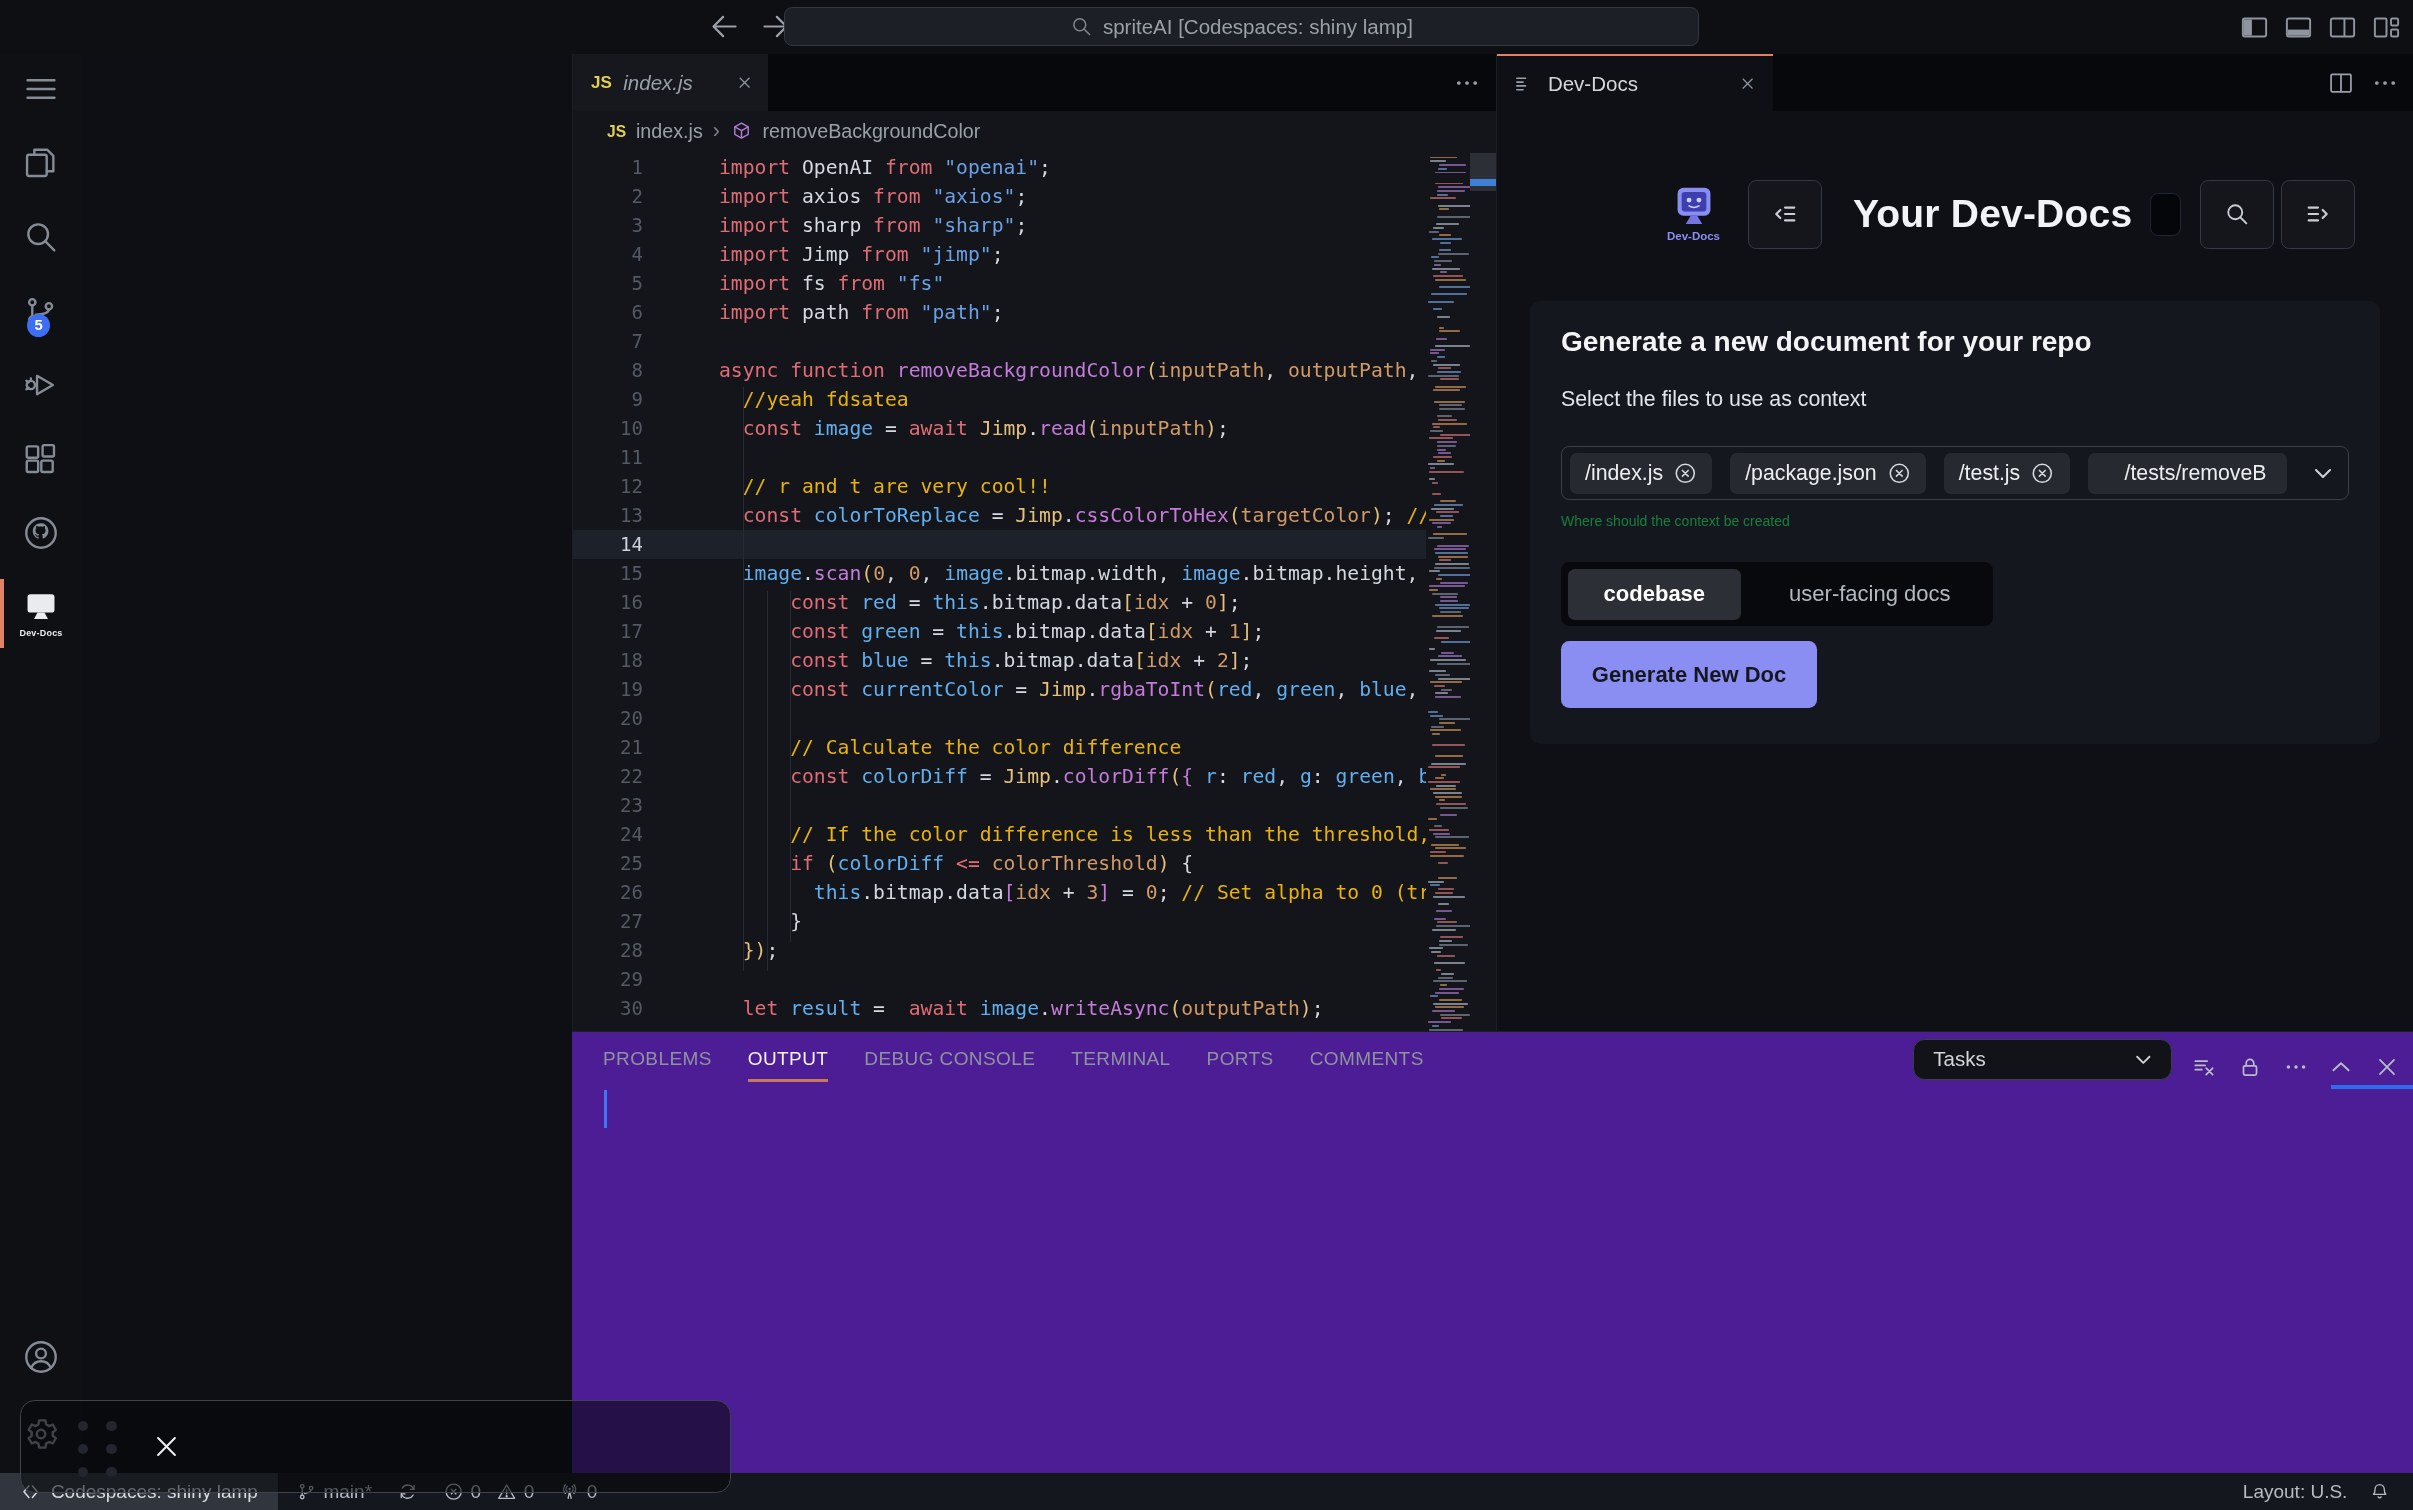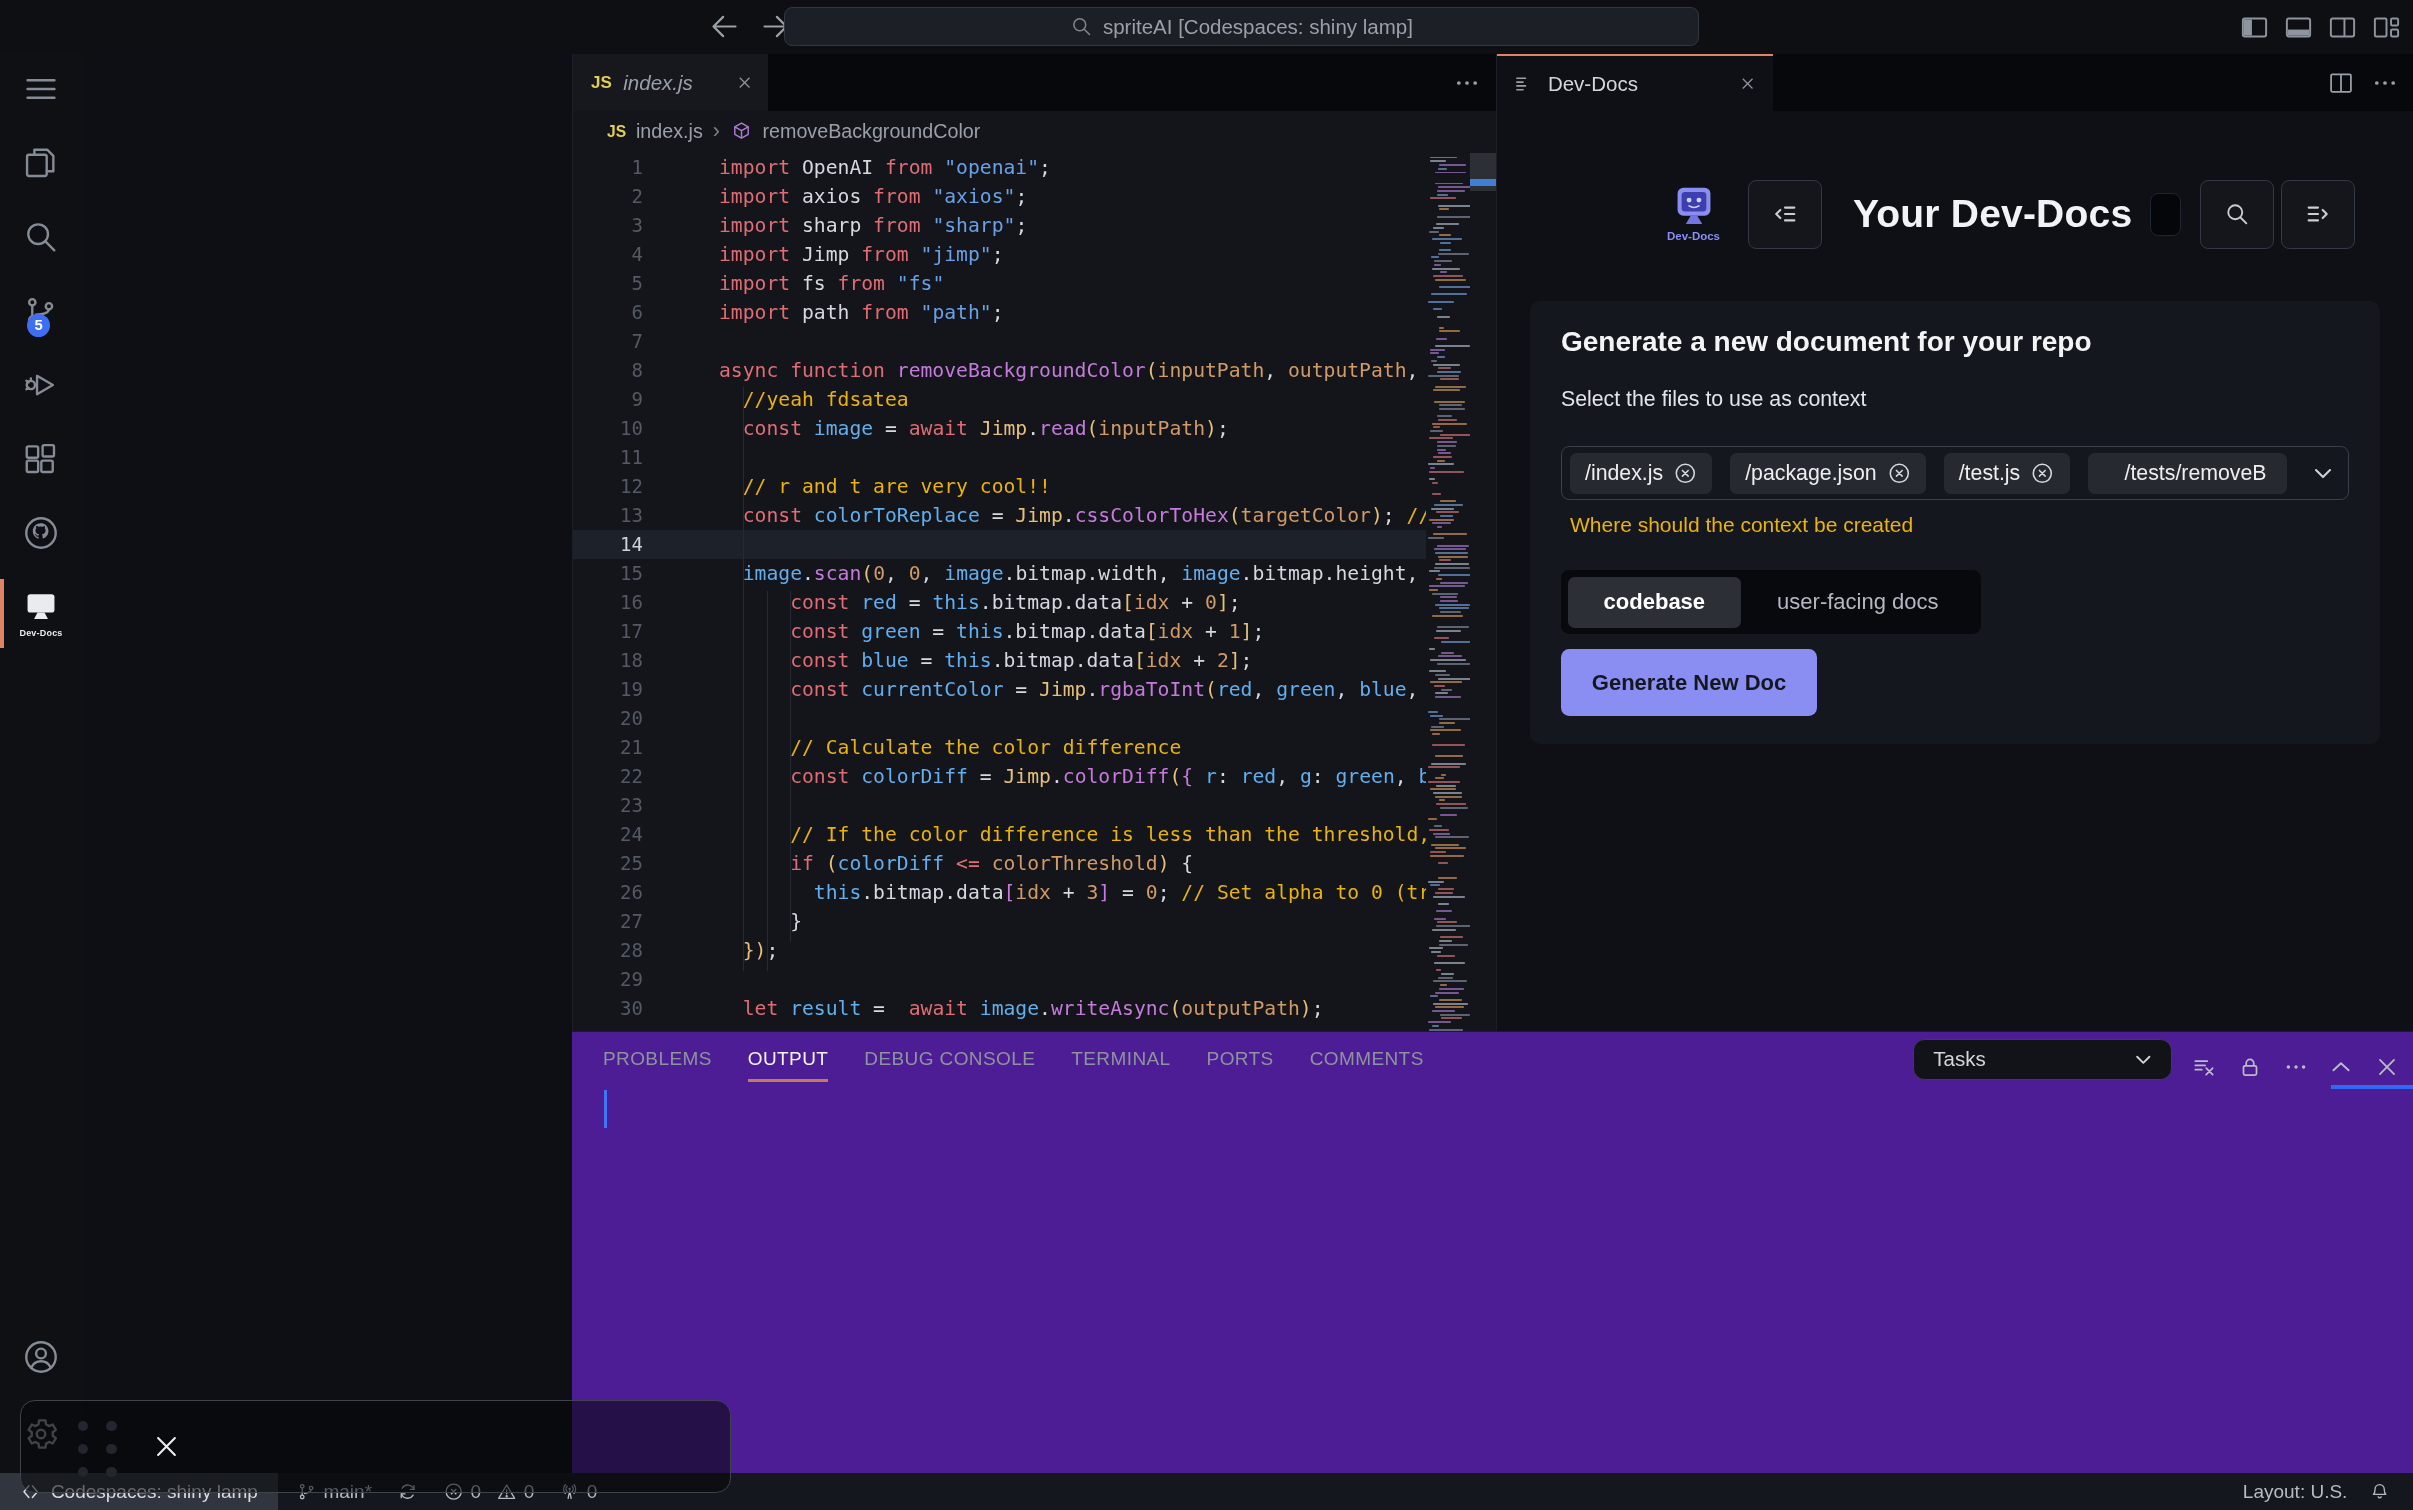--- a/index.html
+++ b/index.html
@@ -85,22 +85,22 @@
   .ddx-right { margin-left:auto; display:flex; gap:6.6px; }
 
   .ddx-card { position:absolute; left:33px; top:190px; width:850px; height:443px; background:#15171e; border-radius:9.9px; padding:0 31px; }
   .card-h2 { margin-top:24.6px; font-size:28px; font-weight:bold; color:#f3f4f6; }
   .card-label { margin-top:29.6px; font-size:21.3px; color:#e2e5e9; }
   .file-select { margin-top:34px; height:54px; border:1.6px solid #3b404b; border-radius:8.2px; display:flex; align-items:center; padding:0 11.5px 0 8.2px; gap:18px; }
   .chip { height:41px; background:#26292f; border-radius:6.6px; display:flex; align-items:center; gap:9.9px; padding:0 14.8px; font-size:21.3px; color:#eceef0; white-space:nowrap; }
   .chip .ico { width:24.6px; height:24.6px; color:#d6d9dd; }
   .chip.overflow { flex:1; overflow:hidden; padding-right:0;padding-left:37px; }
   .select-chevron { margin-left:3.3px; width:28px; height:28px; color:#ced2d8; flex:0 0 28px; }
-  .label2 { margin-top:13px; font-size:21px; color:#eab308;margin-left:9px; }
-  .seg-toggle { margin-top:33px; display:inline-flex; background:#08090d; border-radius:8.2px; padding:6.6px; }
+  .label2 { margin-top:13px; font-size:14px; color:#15803d; }
+  .seg-toggle { margin-top:33px; display:inline-flex; background:#08090d; border-radius:8.2px; padding:6.6px;gap:12px; }
   .seg { height:51px; display:flex; align-items:center; padding:0 36px; font-size:22px; color:#b4b9c1; border-radius:6.6px; }
   .seg.sel { background:#2c2f36; color:#ffffff; font-weight:bold; }
   .gen-btn { margin-top:14.8px; width:256px; height:67px; background:#8a8df2; border-radius:8.2px; display:flex; align-items:center; justify-content:center; font-size:22px; font-weight:bold; color:#15171e; }
 
   
   .panel { position:absolute; left:572px; right:0; top:1031px; bottom:37px; background:#4c1d95; border-top:0.8px solid #1b1e24; }
   .ptabs { display:flex; gap:36px; padding-left:31px; height:53px; align-items:center; }
   .ptab { position:relative; height:53px; display:flex; align-items:center; font-size:19px; letter-spacing:0.4px; color:#8e949d; }
   .ptab.active { color:#f2f3f5; }
   .ptab.active::after { content:""; position:absolute; left:0; right:0; bottom:3.3px; height:2.5px; background:#c8795a; }

